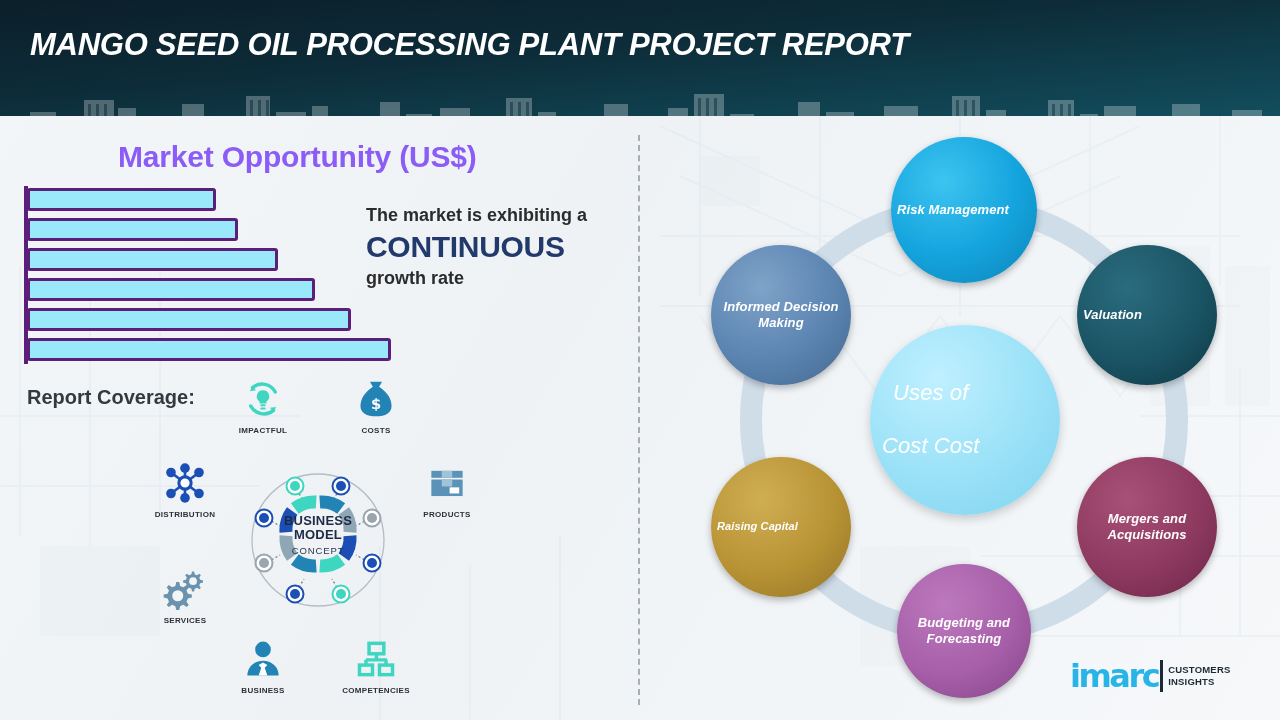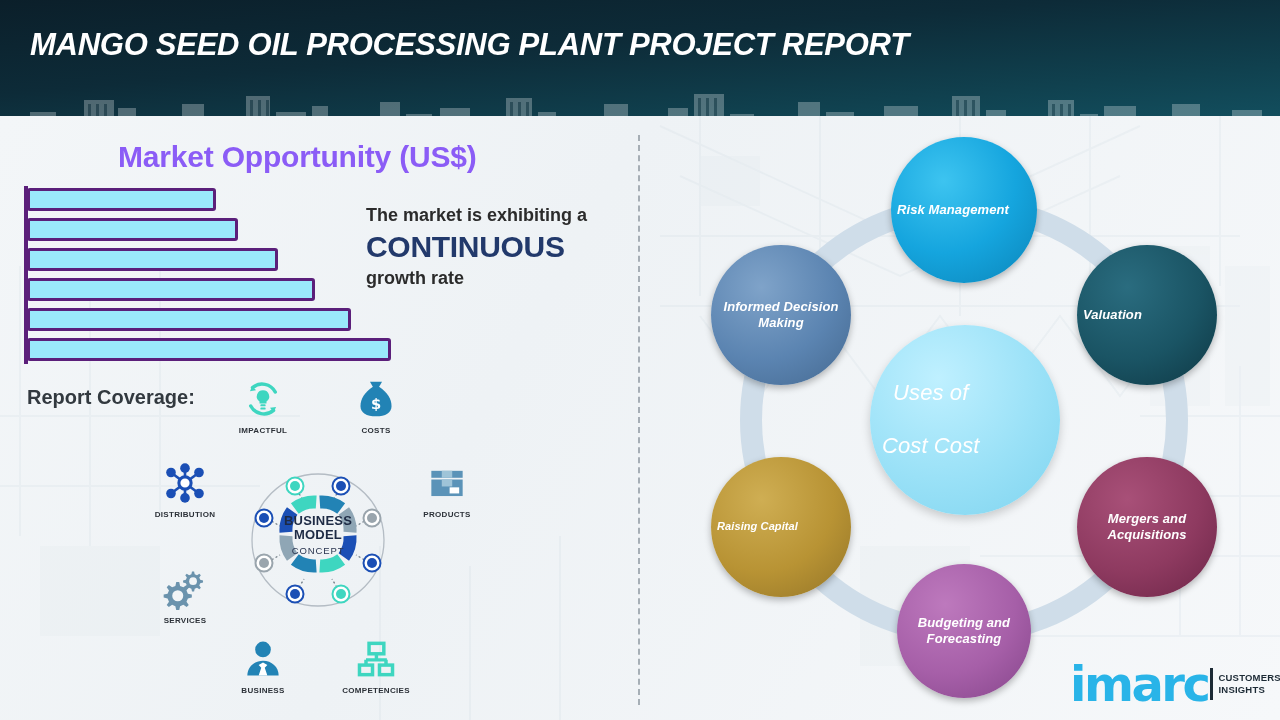--- a/index.html
+++ b/index.html
@@ -107,21 +107,21 @@
     display: flex; align-items: center; justify-content: flex-start;
     text-align: center; color: #ffffff; font-weight: bold;
     line-height: 1.2; letter-spacing: 0.1px;
     box-shadow: 0 3px 7px rgba(0,0,0,0.28);
     font-style: italic;
   }
   .node span { display: block; padding: 0 6px; }
 
   
   .logo { position: absolute; left: 1070px; top: 660px; display: flex; align-items: center; }
-  .logo-mark { font-size: 48px; font-weight: bold; color: #29b4e8; letter-spacing: -2.5px; line-height: 1; font-family: "DejaVu Sans", sans-serif; }
+  .logo-mark { font-size: 32px; font-weight: bold; color: #29b4e8; letter-spacing: -2.5px; line-height: 1; font-family: "DejaVu Sans", sans-serif; }
   .logo-bar { width: 3px; height: 32px; background: #1c2a35; margin: 0 5px 0 2px; }
   .logo-tag { font-size: 9.5px; font-weight: bold; color: #1c2a35; line-height: 1.22; letter-spacing: 0.2px; }
 </style>
 </head>
 <body>
 
 <div id="stage">
 
   <div class="header-band">
     <svg class="header-skyline" viewBox="0 0 1280 58" preserveAspectRatio="none">

